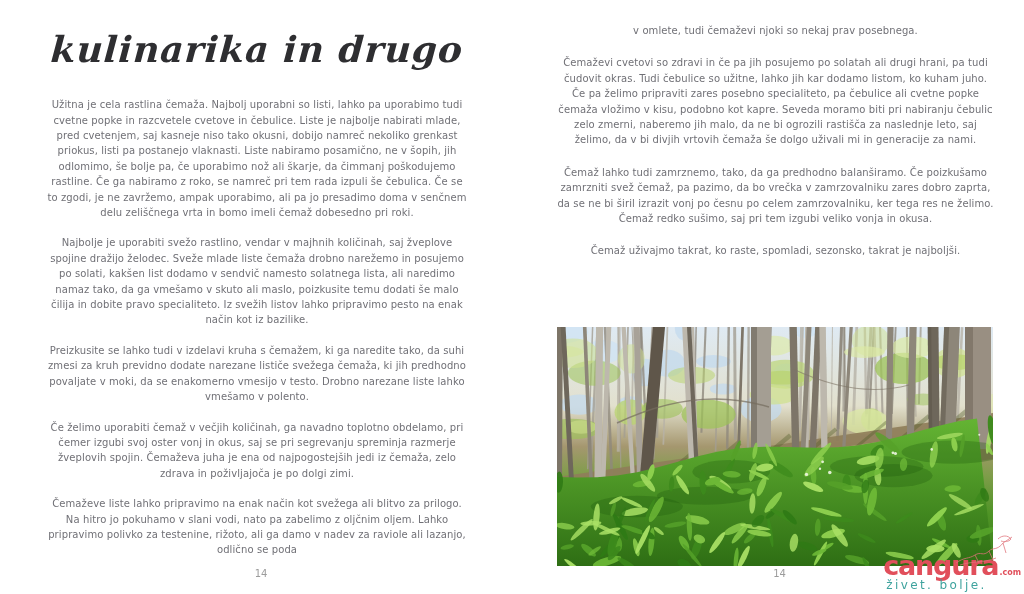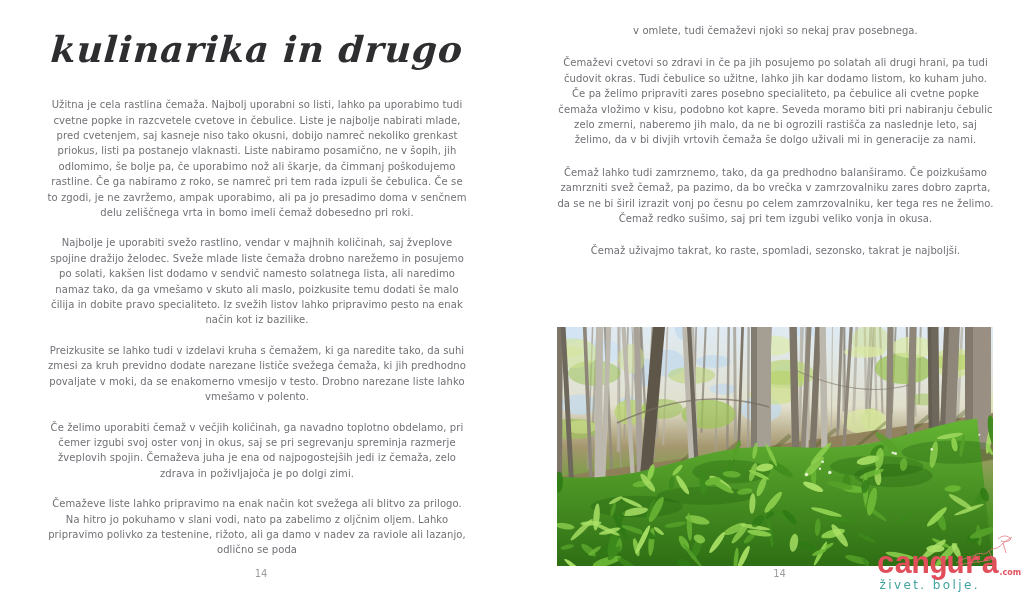--- a/index.html
+++ b/index.html
@@ -13,21 +13,21 @@
            transform:skewX(-4deg);letter-spacing:1px;}
   p.body{font-size:10px;line-height:15.4px;color:#707076;letter-spacing:.1px;margin:0 0 15px;text-align:center;}
   #pageR .col{padding-top:23px;}
   #pageR p.gap-big{margin-bottom:38px;}
   #pageR p.body{margin-bottom:17px;}
   .pnum{position:absolute;top:568px;left:4px;width:100%;text-align:center;font-size:10px;color:#9c9c9c;}
   .photo-wrap{position:absolute;left:0;top:327px;width:436px;height:239px;overflow:hidden;}
   .photo-wrap svg{display:block;}
   .brand{position:absolute;right:3px;bottom:0px;z-index:5;}
   .logo-row{display:flex;align-items:flex-end;line-height:1;}
-  .logo{font-weight:bold;font-size:31px;letter-spacing:-1.2px;color:#e14f5b;line-height:.82;font-family:Liberation Mono, monospace;}
+  .logo{font-weight:bold;font-size:27px;letter-spacing:-1.2px;color:#e14f5b;line-height:.82;}
   .tld{font-weight:bold;font-size:8px;color:#e14f5b;margin-left:1px;}
   .tagline{font-size:12px;letter-spacing:2.4px;color:#3fa39e;margin:1px 0 2px 3px;white-space:nowrap;}
   .sketch{position:absolute;right:6px;bottom:26px;z-index:6;}
 </style>
 </head>
 <body>
 
 <div class="spread">
 
   <div class="page" id="pageL">

